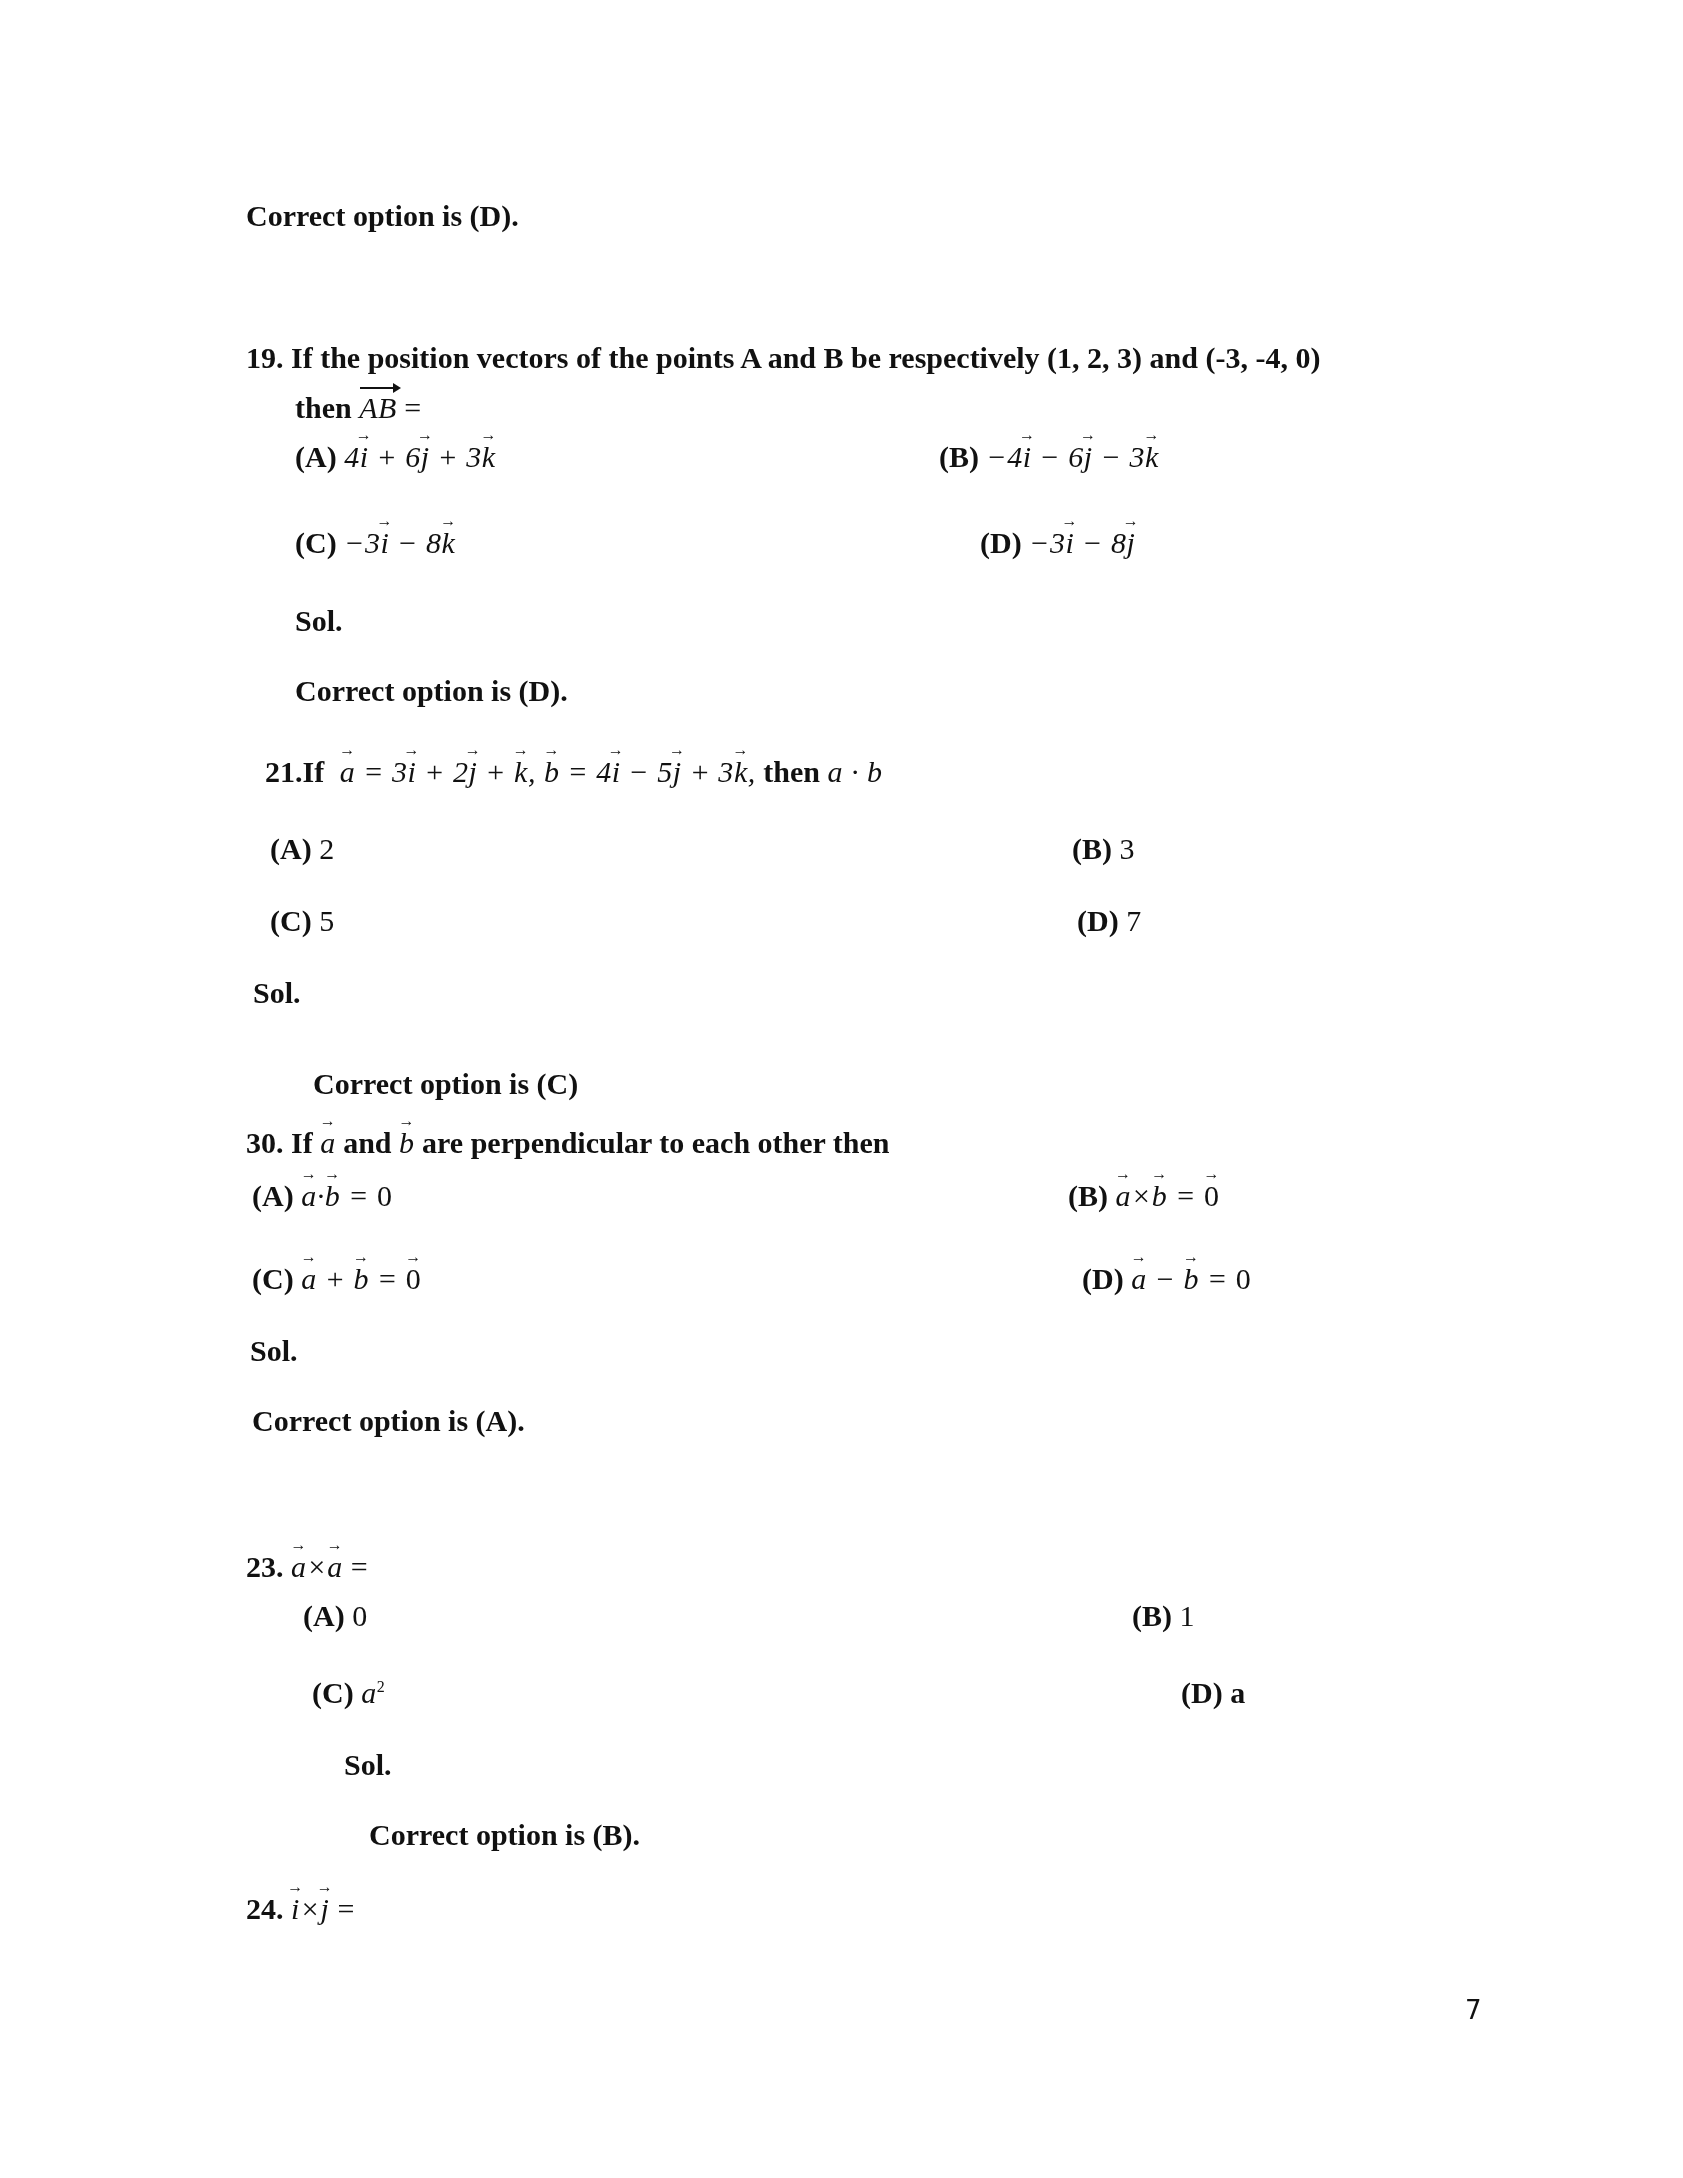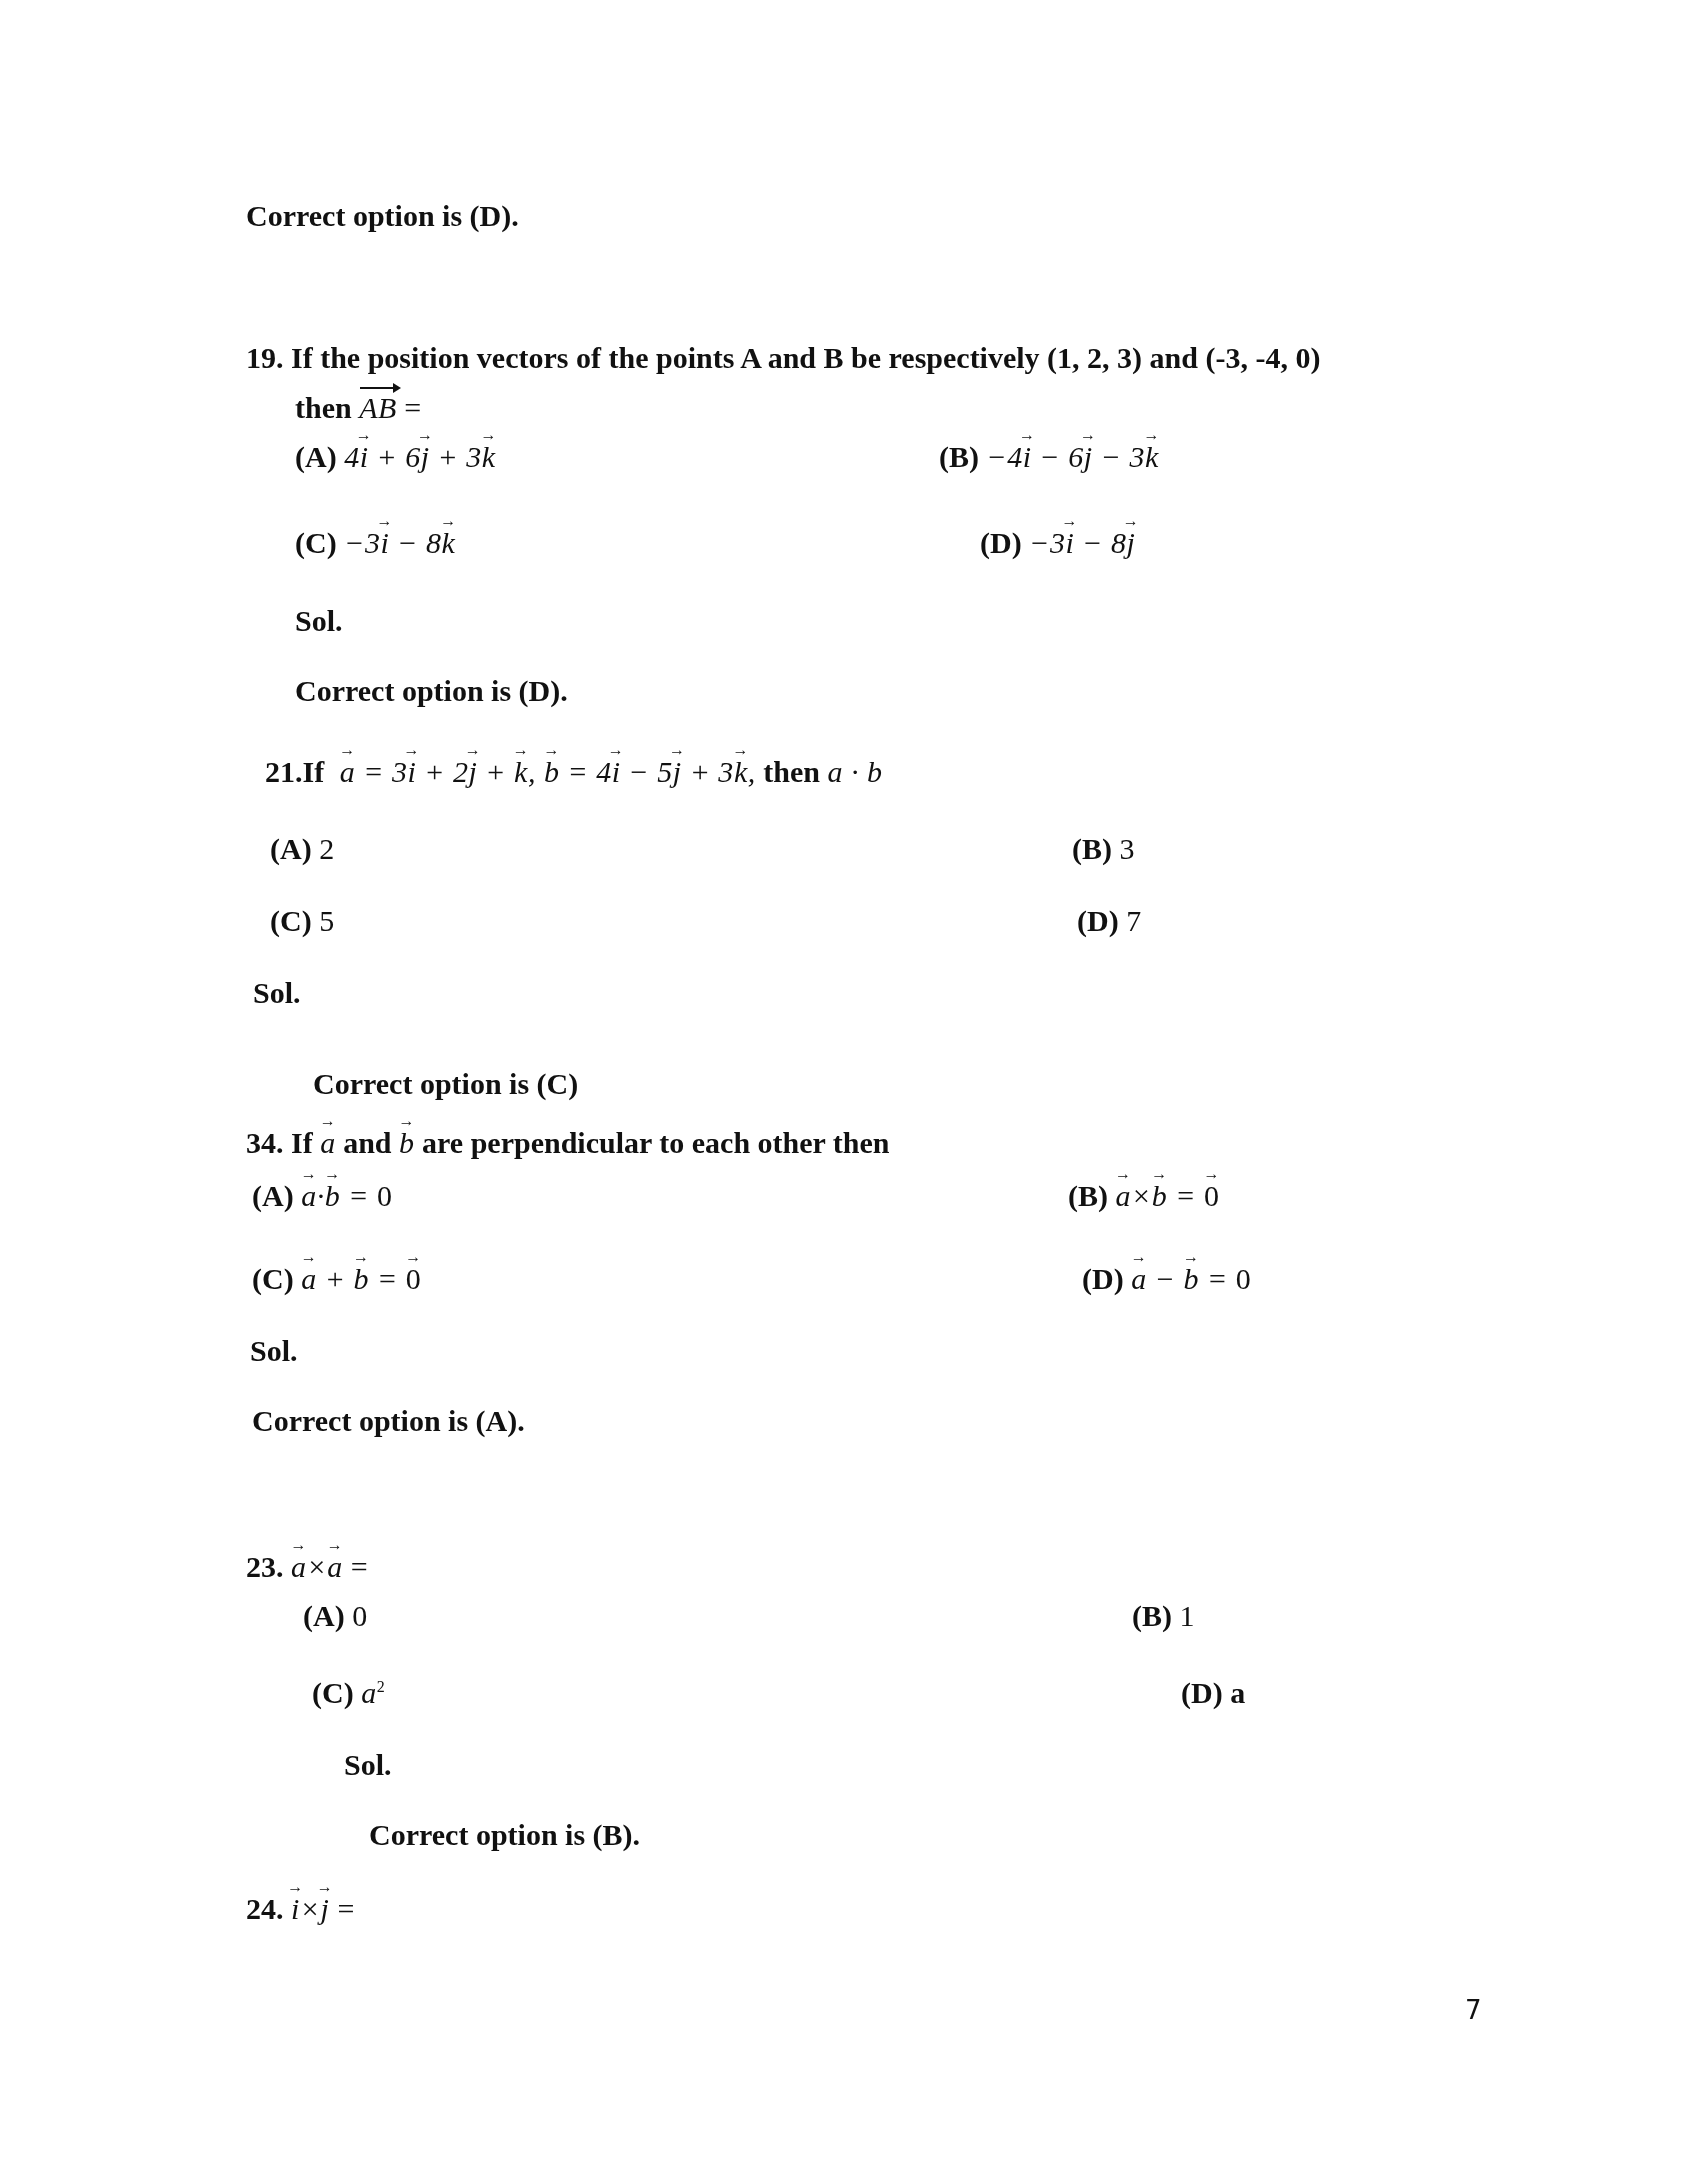--- a/index.html
+++ b/index.html
@@ -69,21 +69,21 @@
   <span>5</span>
 </div>
 <div class="ln" style="left:1077px;top:921px;">
   <span class="b">(D)</span>
   <span>7</span>
 </div>
 <div class="ln b" style="left:253px;top:993px;">Sol.</div>
 <div class="ln b" style="left:313px;top:1064px;margin-top:20px;">Correct option is (C)</div>
 
 <div class="ln b" style="left:246px;top:1143px;">
-  <span>34. If</span>
+  <span>30. If</span>
   <span class="m v">a</span>
   <span>and</span>
   <span class="m v">b</span>
   <span>are perpendicular to each other then</span>
 </div>
 <div class="ln" style="left:252px;top:1196px;">
   <span class="b">(A)</span>
   <span class="m"><span class="v">a</span>·<span class="v">b</span> = <span class="up">0</span></span>
 </div>
 <div class="ln" style="left:1056px;top:1196px;margin-left:12px;">

